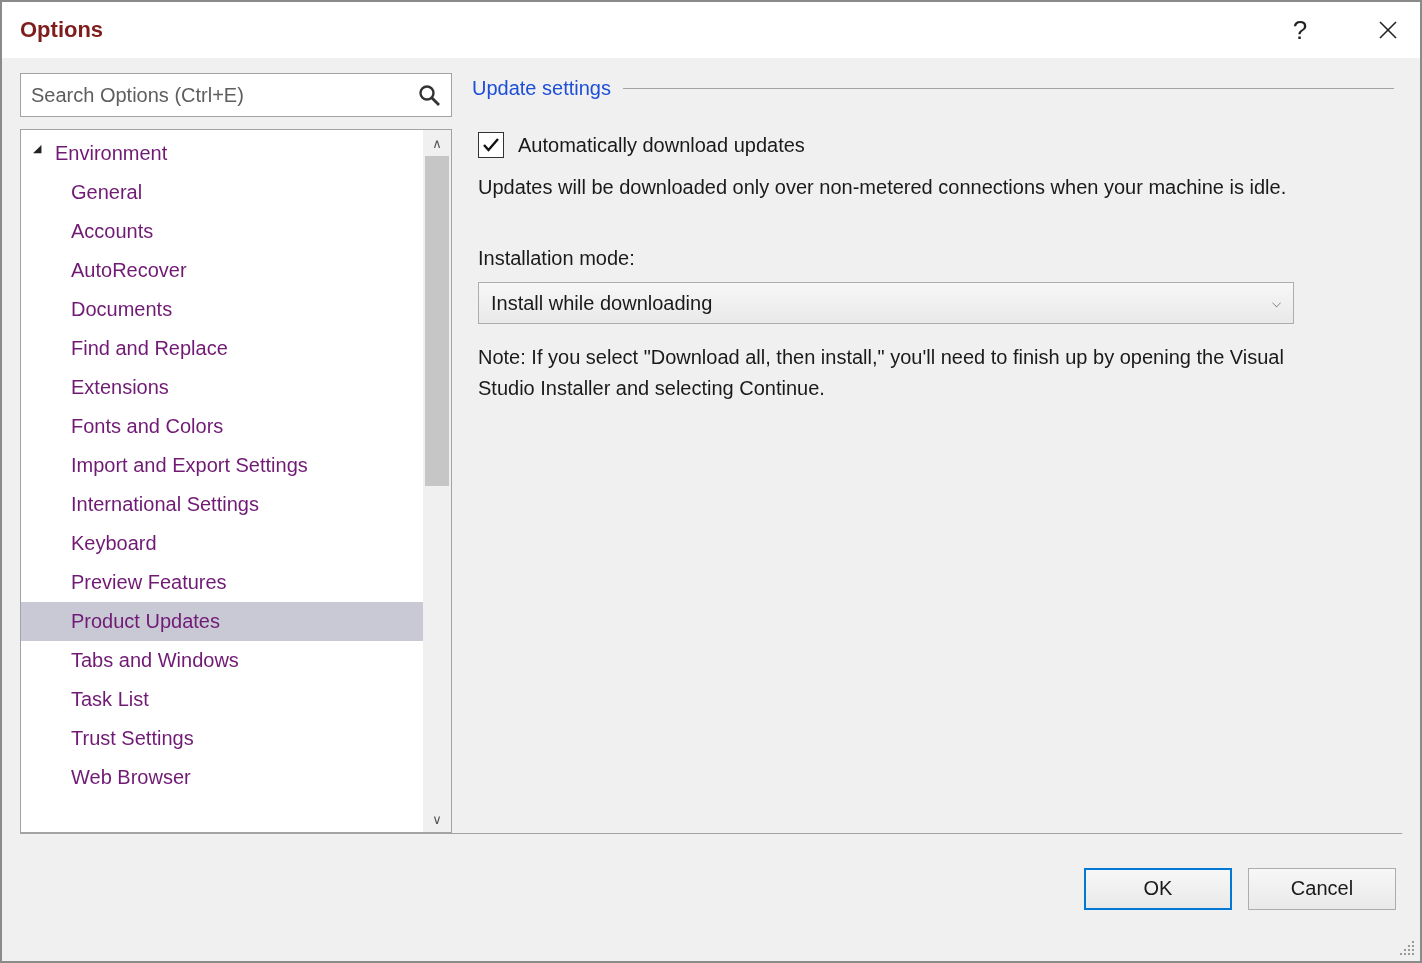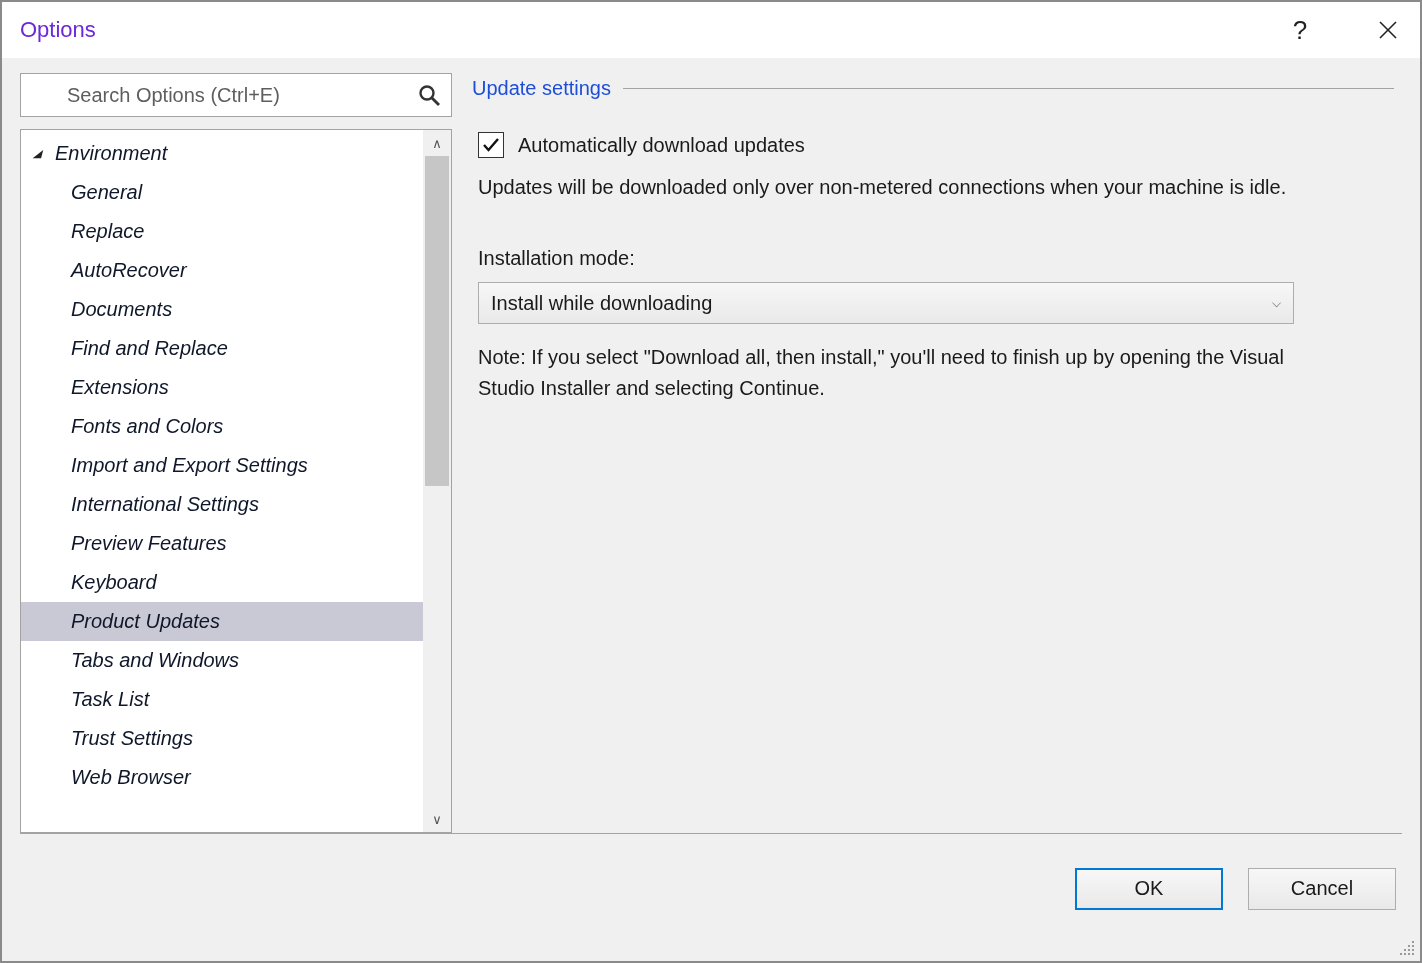--- a/index.html
+++ b/index.html
@@ -28,22 +28,22 @@
     .titlebar {
       display: flex;
       align-items: center;
       justify-content: space-between;
       padding: 6px 18px 6px 18px;
       height: 56px;
       background: #fff;
     }
     .titlebar .title {
       font-size: 22px;
-      font-weight: 400;
-      color: #6d28d9;
+      font-weight: 700;
+      color: #7f1d1d;
     }
     .titlebar-controls {
       display: flex;
       gap: 60px;
       align-items: center;
     }
     .titlebar-icon {
       width: 28px;
       height: 28px;
       display: flex;
@@ -85,21 +85,20 @@
       align-items: center;
       padding: 0 10px;
     }
     .search-box input {
       flex: 1;
       border: none;
       outline: none;
       font-size: 20px;
       color: #4c1d95;
       background: transparent;
-      margin-left: 36px;
     }
     .search-box input::placeholder {
       color: #5e5e5e;
     }
     .search-icon {
       width: 24px;
       height: 24px;
       color: #333;
     }
     .tree-container {
@@ -111,27 +110,25 @@
       min-height: 0;
     }
     .tree {
       flex: 1;
       overflow: hidden;
       padding: 4px 0;
     }
     .tree-item {
       padding: 4px 8px 4px 8px;
       font-size: 20px;
-      color: #0f172a;
+      color: #701a75;
       white-space: nowrap;
       display: flex;
-      align-items: center;
       cursor: default;
       line-height: 1.55;
-      font-style: italic;
     }
     .tree-item.level0 { padding-left: 12px; }
     .tree-item.level1 { padding-left: 50px; }
     .tree-item.selected {
       background: #c9c9d6;
     }
     .tree-arrow {
       display: inline-block;
       width: 18px;
       font-size: 13px;
@@ -265,21 +262,20 @@
     .btn {
       width: 148px;
       height: 42px;
       border: 1.5px solid #adadad;
       background: linear-gradient(#f7f7f7, #e9e9e9);
       font-size: 20px;
       display: flex;
       align-items: center;
       justify-content: center;
       cursor: default;
-      margin-left: 9px;
     }
     .btn.primary {
       border: 2px solid #0078d4;
     }
     .resize-grip {
       position: absolute;
       right: 4px;
       bottom: 4px;
       width: 18px;
       height: 18px;
@@ -325,21 +321,21 @@
       <div class="tree-container">
         <div class="tree">
           <div class="tree-item level0">
             <span class="tree-arrow expanded"></span>
             <span>Environment</span>
           </div>
           <div class="tree-item level1">
               <span>General</span>
             </div>
           <div class="tree-item level1">
-              <span>Replace</span>
+              <span>Accounts</span>
             </div>
           <div class="tree-item level1">
               <span>AutoRecover</span>
             </div>
           <div class="tree-item level1">
               <span>Documents</span>
             </div>
           <div class="tree-item level1">
               <span>Find and Replace</span>
             </div>
@@ -349,24 +345,24 @@
           <div class="tree-item level1">
               <span>Fonts and Colors</span>
             </div>
           <div class="tree-item level1">
               <span>Import and Export Settings</span>
             </div>
           <div class="tree-item level1">
               <span>International Settings</span>
             </div>
           <div class="tree-item level1">
+              <span>Keyboard</span>
+            </div>
+          <div class="tree-item level1">
               <span>Preview Features</span>
-            </div>
-          <div class="tree-item level1">
-              <span>Keyboard</span>
             </div>
           <div class="tree-item level1 selected">
               <span>Product Updates</span>
             </div>
           <div class="tree-item level1">
               <span>Tabs and Windows</span>
             </div>
           <div class="tree-item level1">
               <span>Task List</span>
             </div>

